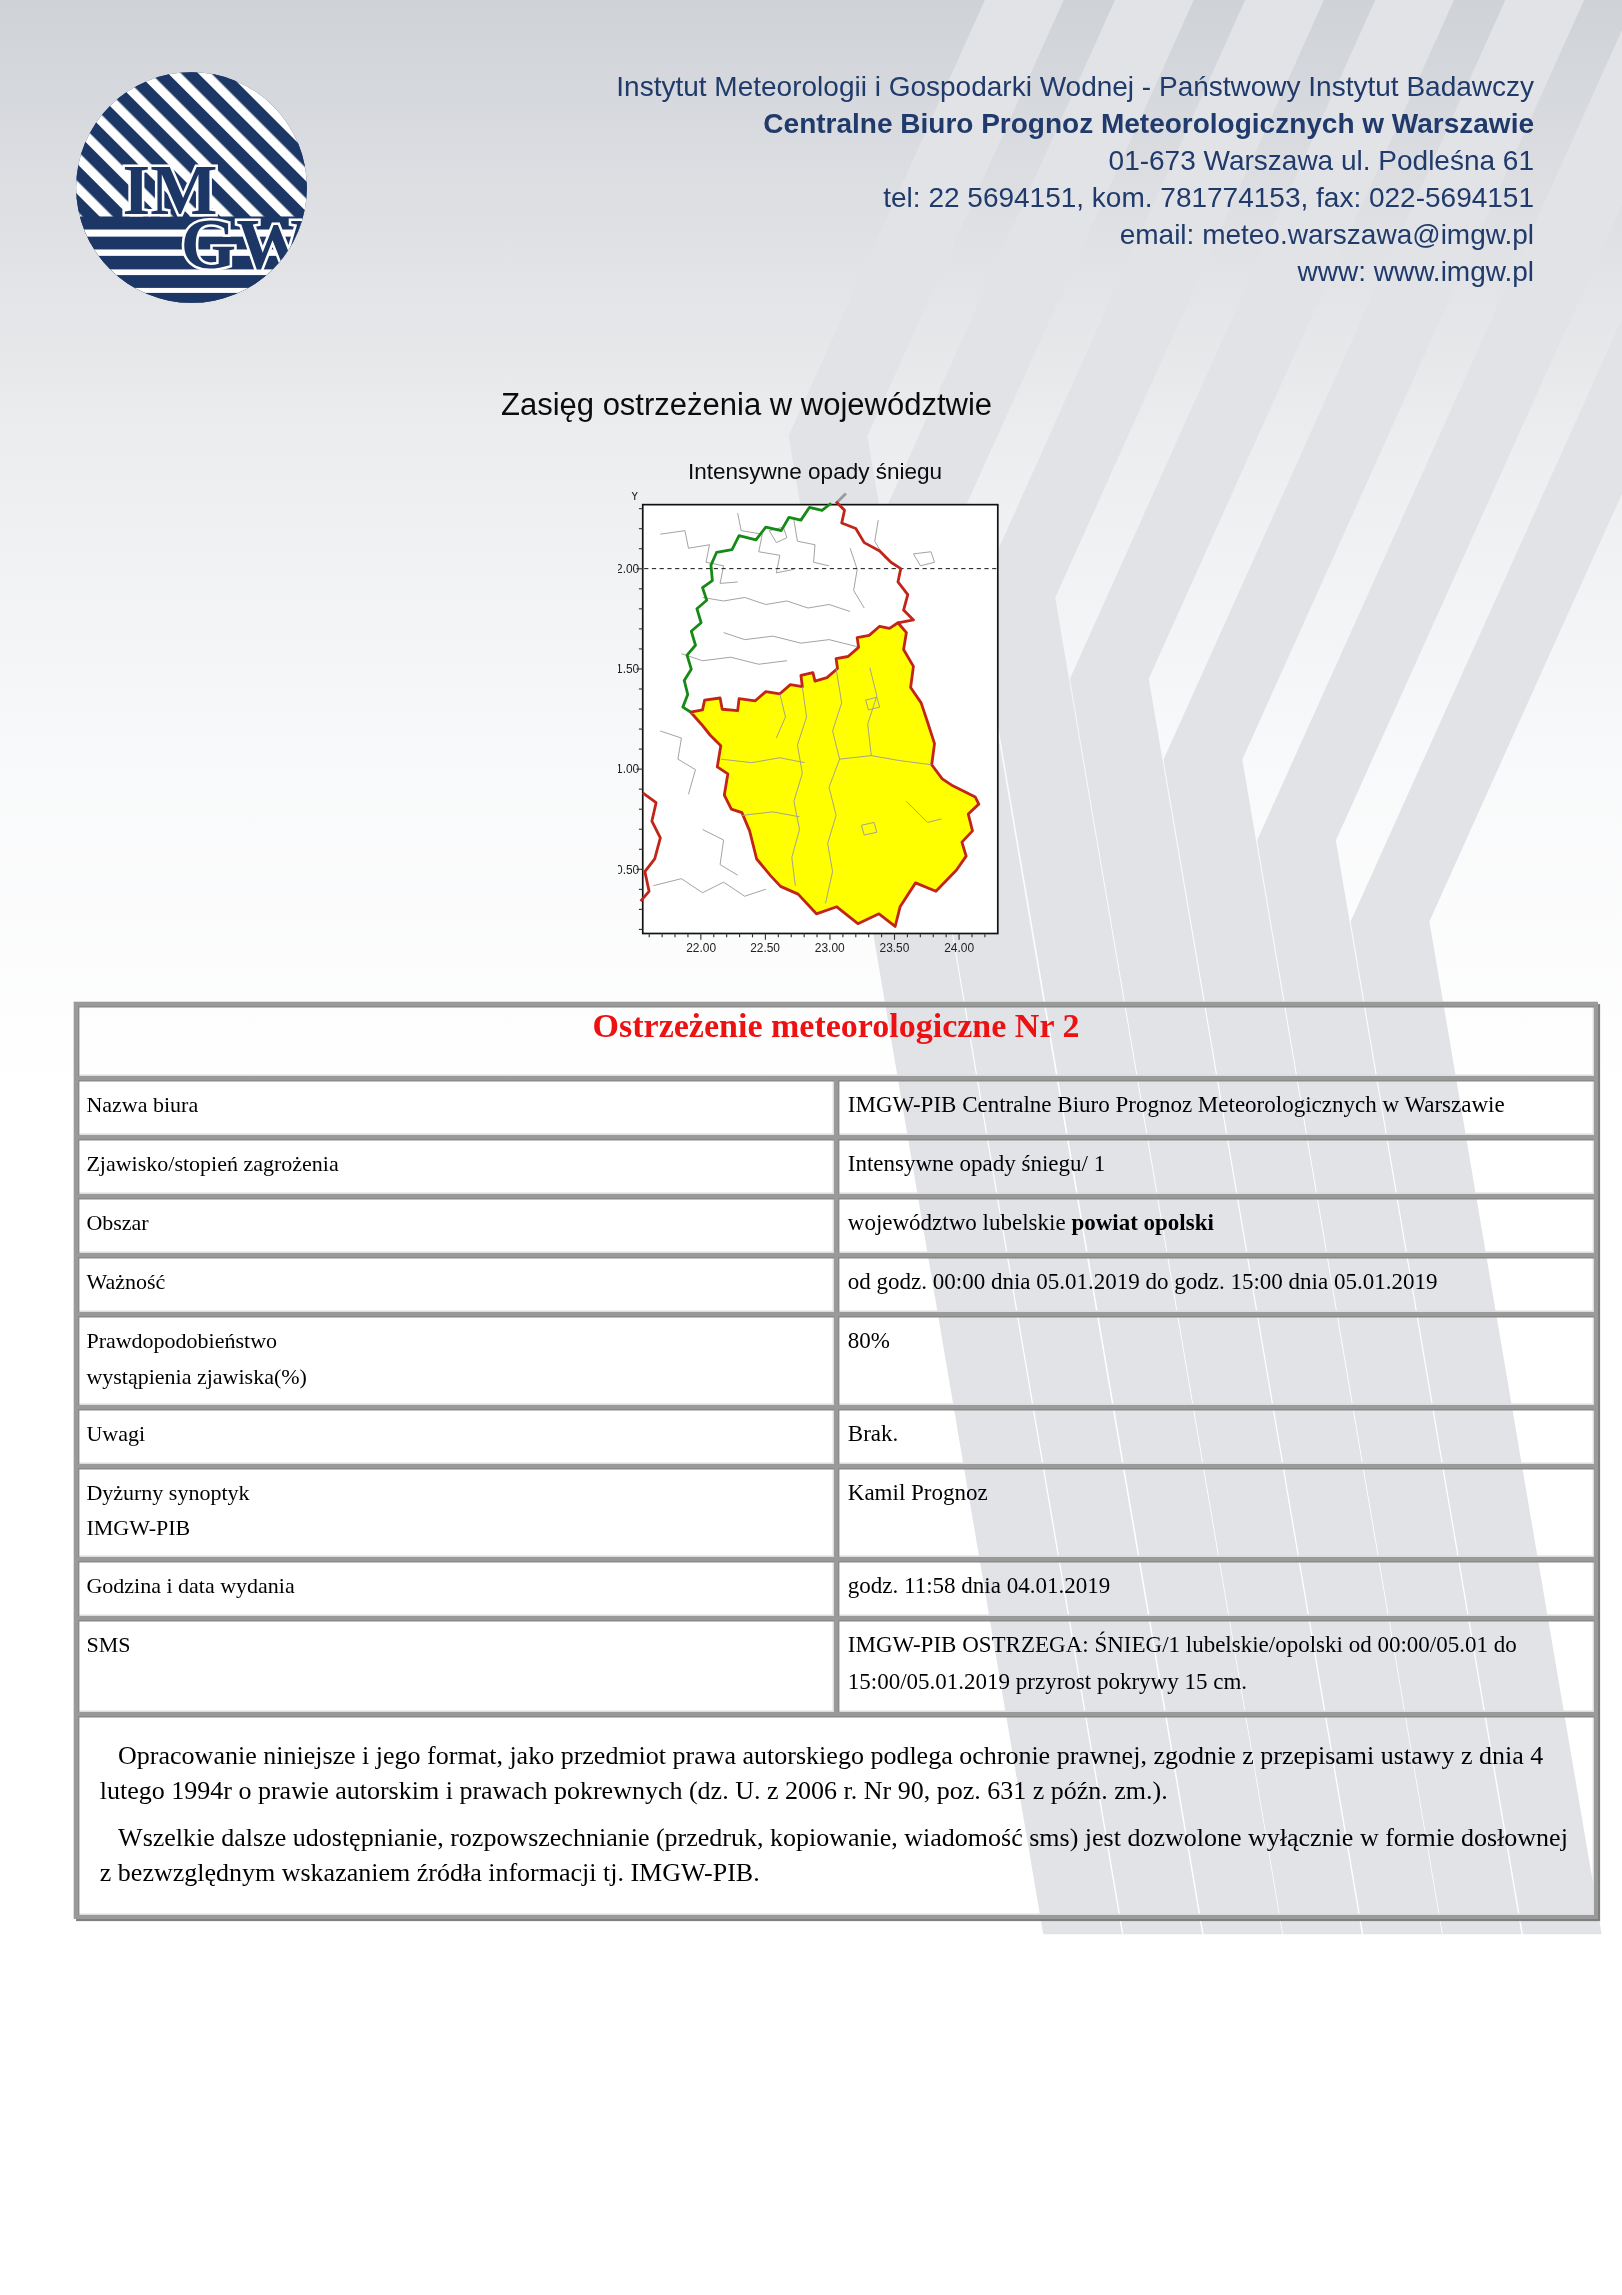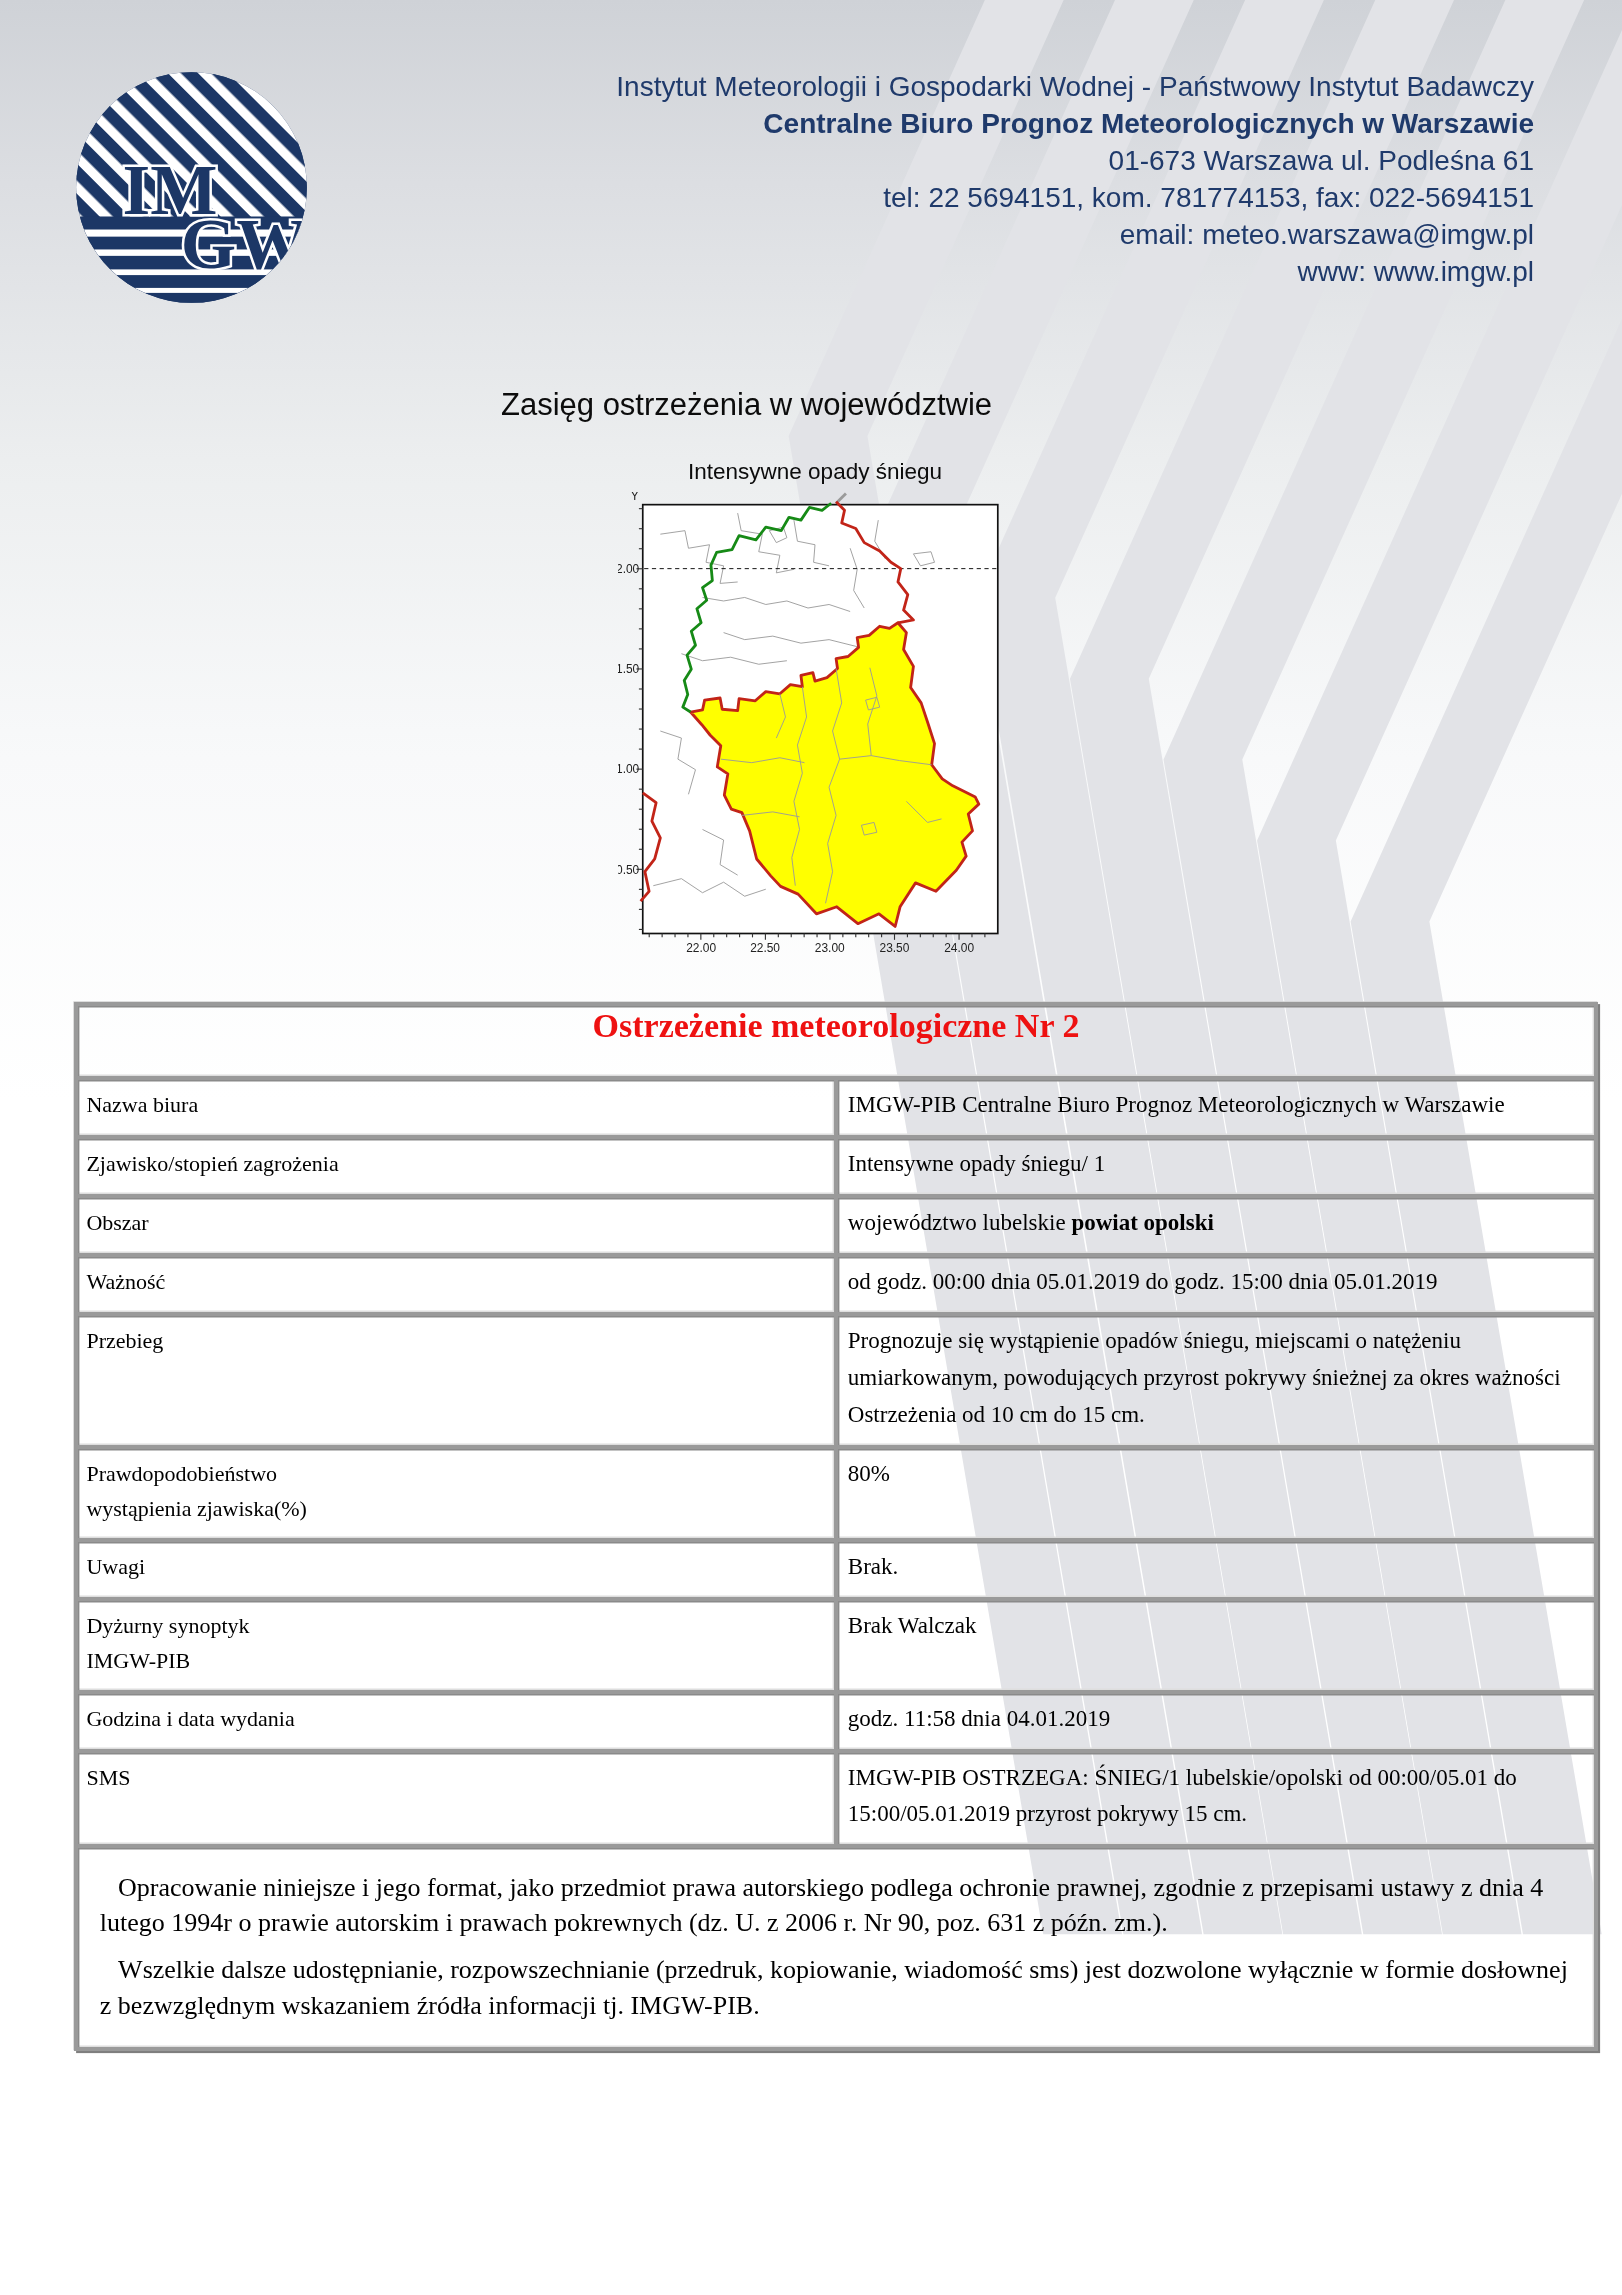--- a/index.html
+++ b/index.html
@@ -249,43 +249,37 @@
             <td class="val">województwo lubelskie <b>powiat opolski</b></td>
           </tr>
           <tr>
             <td class="lbl">
               <div>Ważność</div>
             </td>
             <td class="val">od godz. 00:00 dnia 05.01.2019 do godz. 15:00 dnia 05.01.2019</td>
           </tr>
           <tr>
             <td class="lbl">
-              <div>Przebieg</div>
-            </td>
-            <td class="val">Prognozuje się wystąpienie opadów śniegu, miejscami o natężeniu umiarkowanym, powodujących przyrost pokrywy śnieżnej za okres ważności Ostrzeżenia od 10 cm do 15 cm.</td>
-          </tr>
-          <tr>
-            <td class="lbl">
               <div>Prawdopodobieństwo</div>
               <div>wystąpienia zjawiska(%)</div>
             </td>
             <td class="val">80%</td>
           </tr>
           <tr>
             <td class="lbl">
               <div>Uwagi</div>
             </td>
             <td class="val">Brak.</td>
           </tr>
           <tr>
             <td class="lbl">
               <div>Dyżurny synoptyk</div>
               <div>IMGW-PIB</div>
             </td>
-            <td class="val">Brak Walczak</td>
+            <td class="val">Kamil Prognoz</td>
           </tr>
           <tr>
             <td class="lbl">
               <div>Godzina i data wydania</div>
             </td>
             <td class="val">godz. 11:58 dnia 04.01.2019</td>
           </tr>
           <tr>
             <td class="lbl">
               <div>SMS</div>

